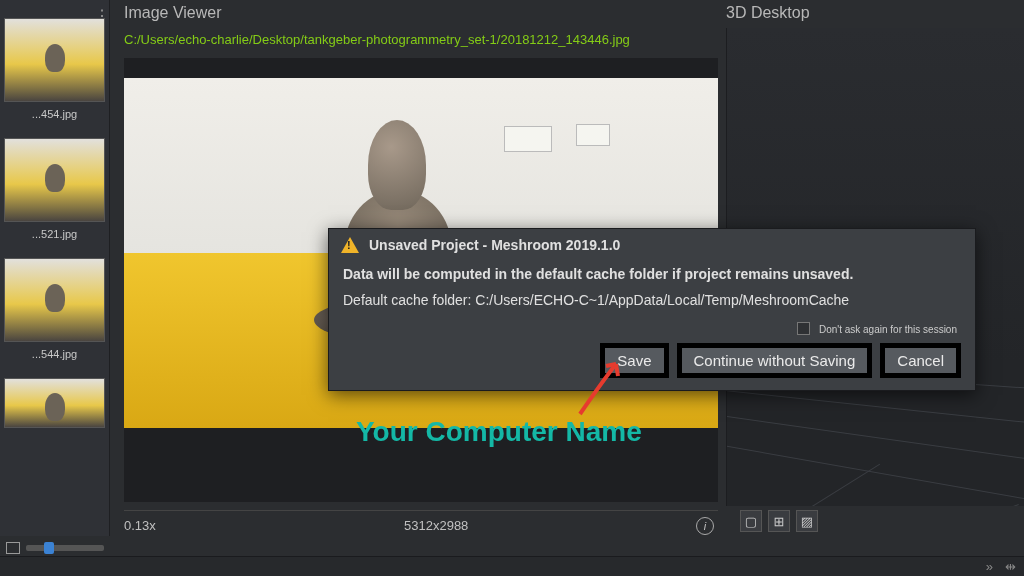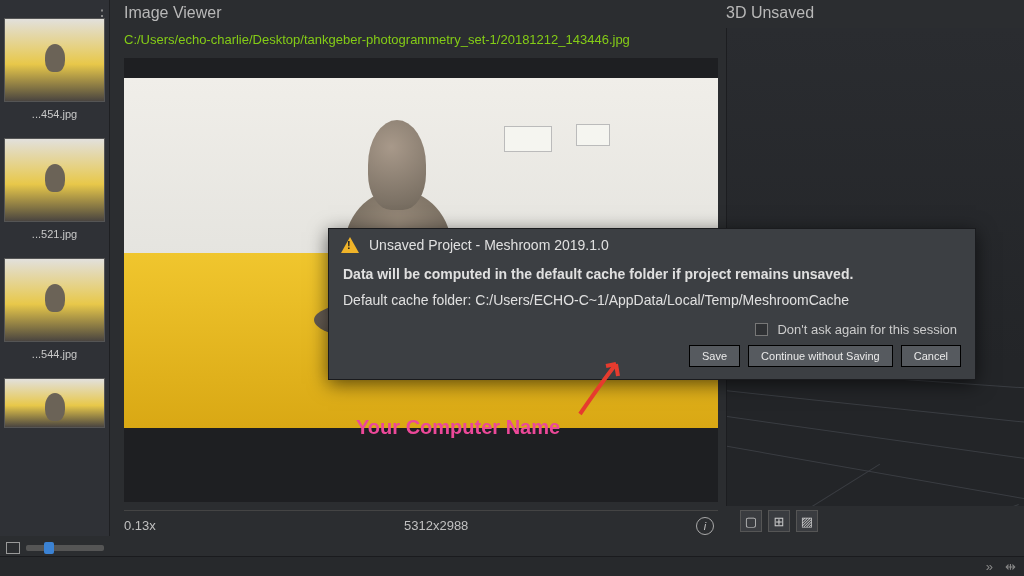--- a/index.html
+++ b/index.html
@@ -225,68 +225,68 @@
   width: 648px;
   background: #3c3f43;
   border: 1px solid #1a1b1e;
   box-shadow: 0 4px 18px rgba(0,0,0,0.6);
   color: #e0e0e0;
   padding-bottom: 12px;
 }
 .dlg-title {
   display: flex; align-items: center;
   padding: 8px 12px;
-  font-weight: normal;
+  font-weight: bold;
   font-size: 14px;
 }
 .warn-icon {
   width: 0; height: 0;
   border-left: 9px solid transparent;
   border-right: 9px solid transparent;
   border-bottom: 16px solid #f0b429;
   margin-right: 10px;
   position: relative;
 }
 .warn-icon::after {
   content: "!";
   position: absolute;
   left: -3px; top: 2px;
   color: #222;
   font-size: 11px;
   font-weight: bold;
 }
 .dlg-body { padding: 2px 14px; font-size: 14px; line-height: 1.6; }
 .dlg-bold { font-weight: bold; margin-bottom: 4px; }
-.dlg-check { text-align: right; padding: 8px 18px 4px; font-size: 13px; color:#ccc; }
+.dlg-check { text-align: right; padding: 8px 18px 4px; font-size: 10px; color:#ccc; }
 .checkbox {
   display: inline-block;
   width: 13px; height: 13px;
   border: 1px solid #777;
   background: #2f3134;
   margin-right: 6px;
   vertical-align: -2px;
 }
 .dlg-buttons {
   display: flex; justify-content: flex-end;
   gap: 8px; padding: 4px 14px 0;
 }
 .btn {
   background: #565a5f;
-  border: 1px solid #000000;
+  border: 5px solid #000000;
   color: #eaeaea;
-  font-size: 11px;
+  font-size: 15px;
   padding: 4px 12px;
 }
 
 
 .anno-text {
   position: absolute;
   left: 356px; top: 416px;
-  color: #ec4899;
-  font-size: 20px;
+  color: #14b8a6;
+  font-size: 28px;
   font-weight: bold;
   font-family: Arial, sans-serif;
 }
 .anno-arrow {
   position: absolute;
   left: 572px; top: 352px;
   width: 60px; height: 70px;
   pointer-events: none;
 }
 </style>
@@ -317,21 +317,21 @@
 </div>
 
 <div class="slider-row">
   <div class="sz-icon"></div>
   <div class="slider">
     <div class="slider-thumb"></div>
   </div>
 </div>
 
 <div class="viewer-title">Image Viewer</div>
-<div class="threed-title">3D Unsaved</div>
+<div class="threed-title">3D Desktop</div>
 
 <div class="path-bar">C:/Users/echo-charlie/Desktop/tankgeber-photogrammetry_set-1/20181212_143446.jpg</div>
 
 <div class="image-area">
   <div class="main-img">
     <div class="sky"></div>
     <div class="wall-outlet" style="left:380px; top:48px; width:48px; height:26px;"></div>
     <div class="wall-outlet" style="left:452px; top:46px; width:34px; height:22px;"></div>
     <div class="table"></div>
     <div class="bird">

